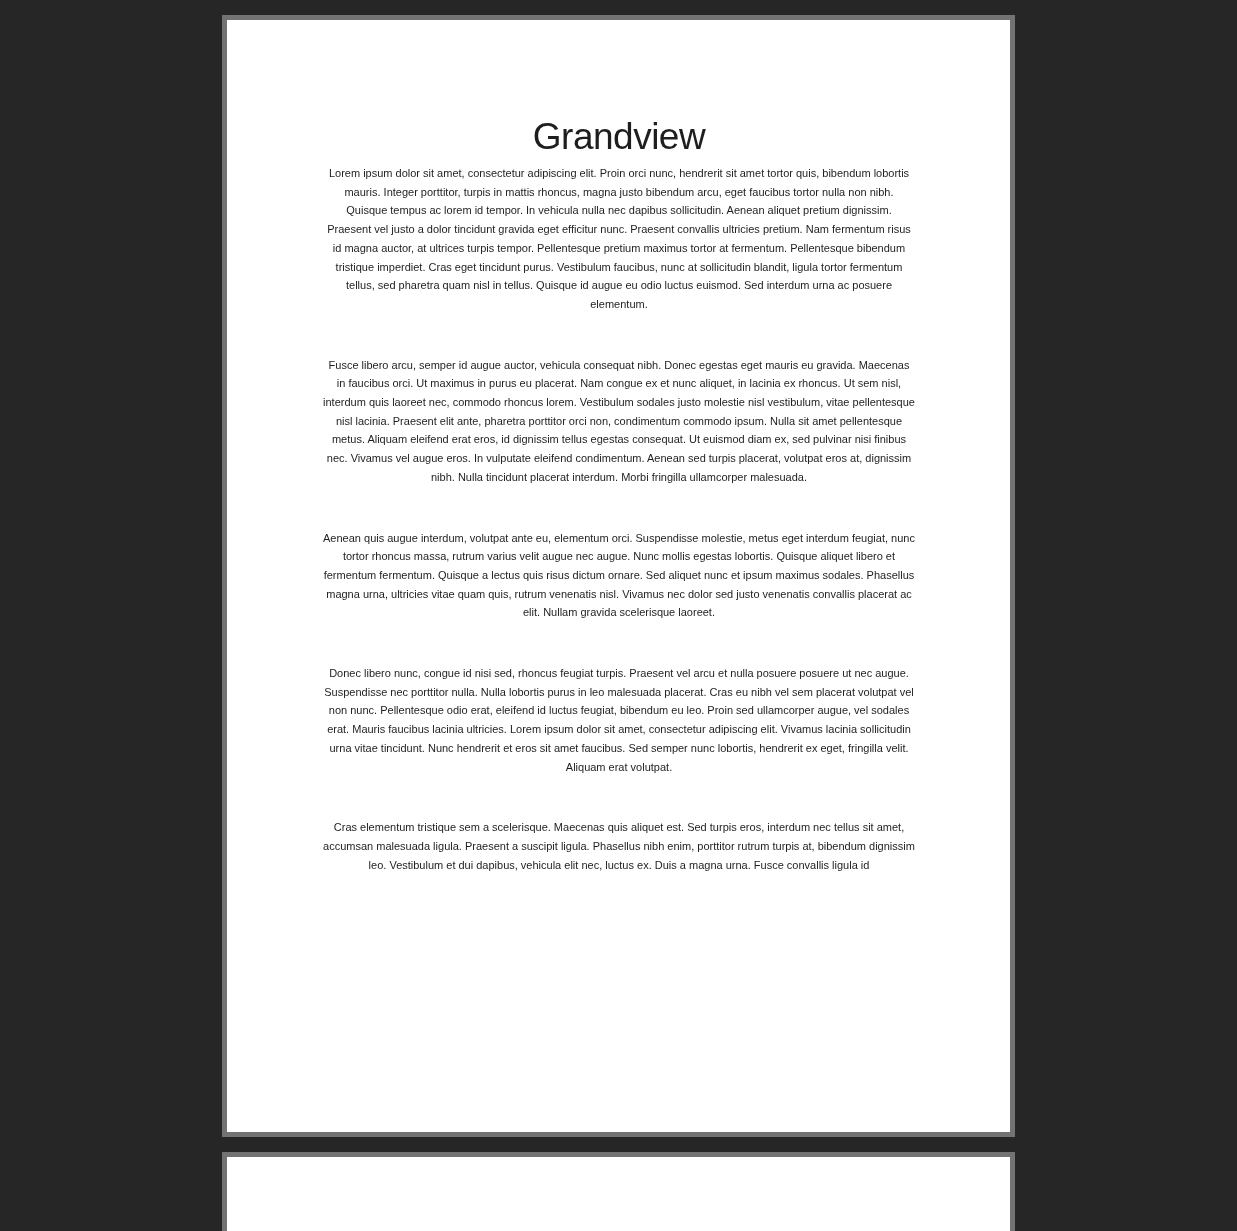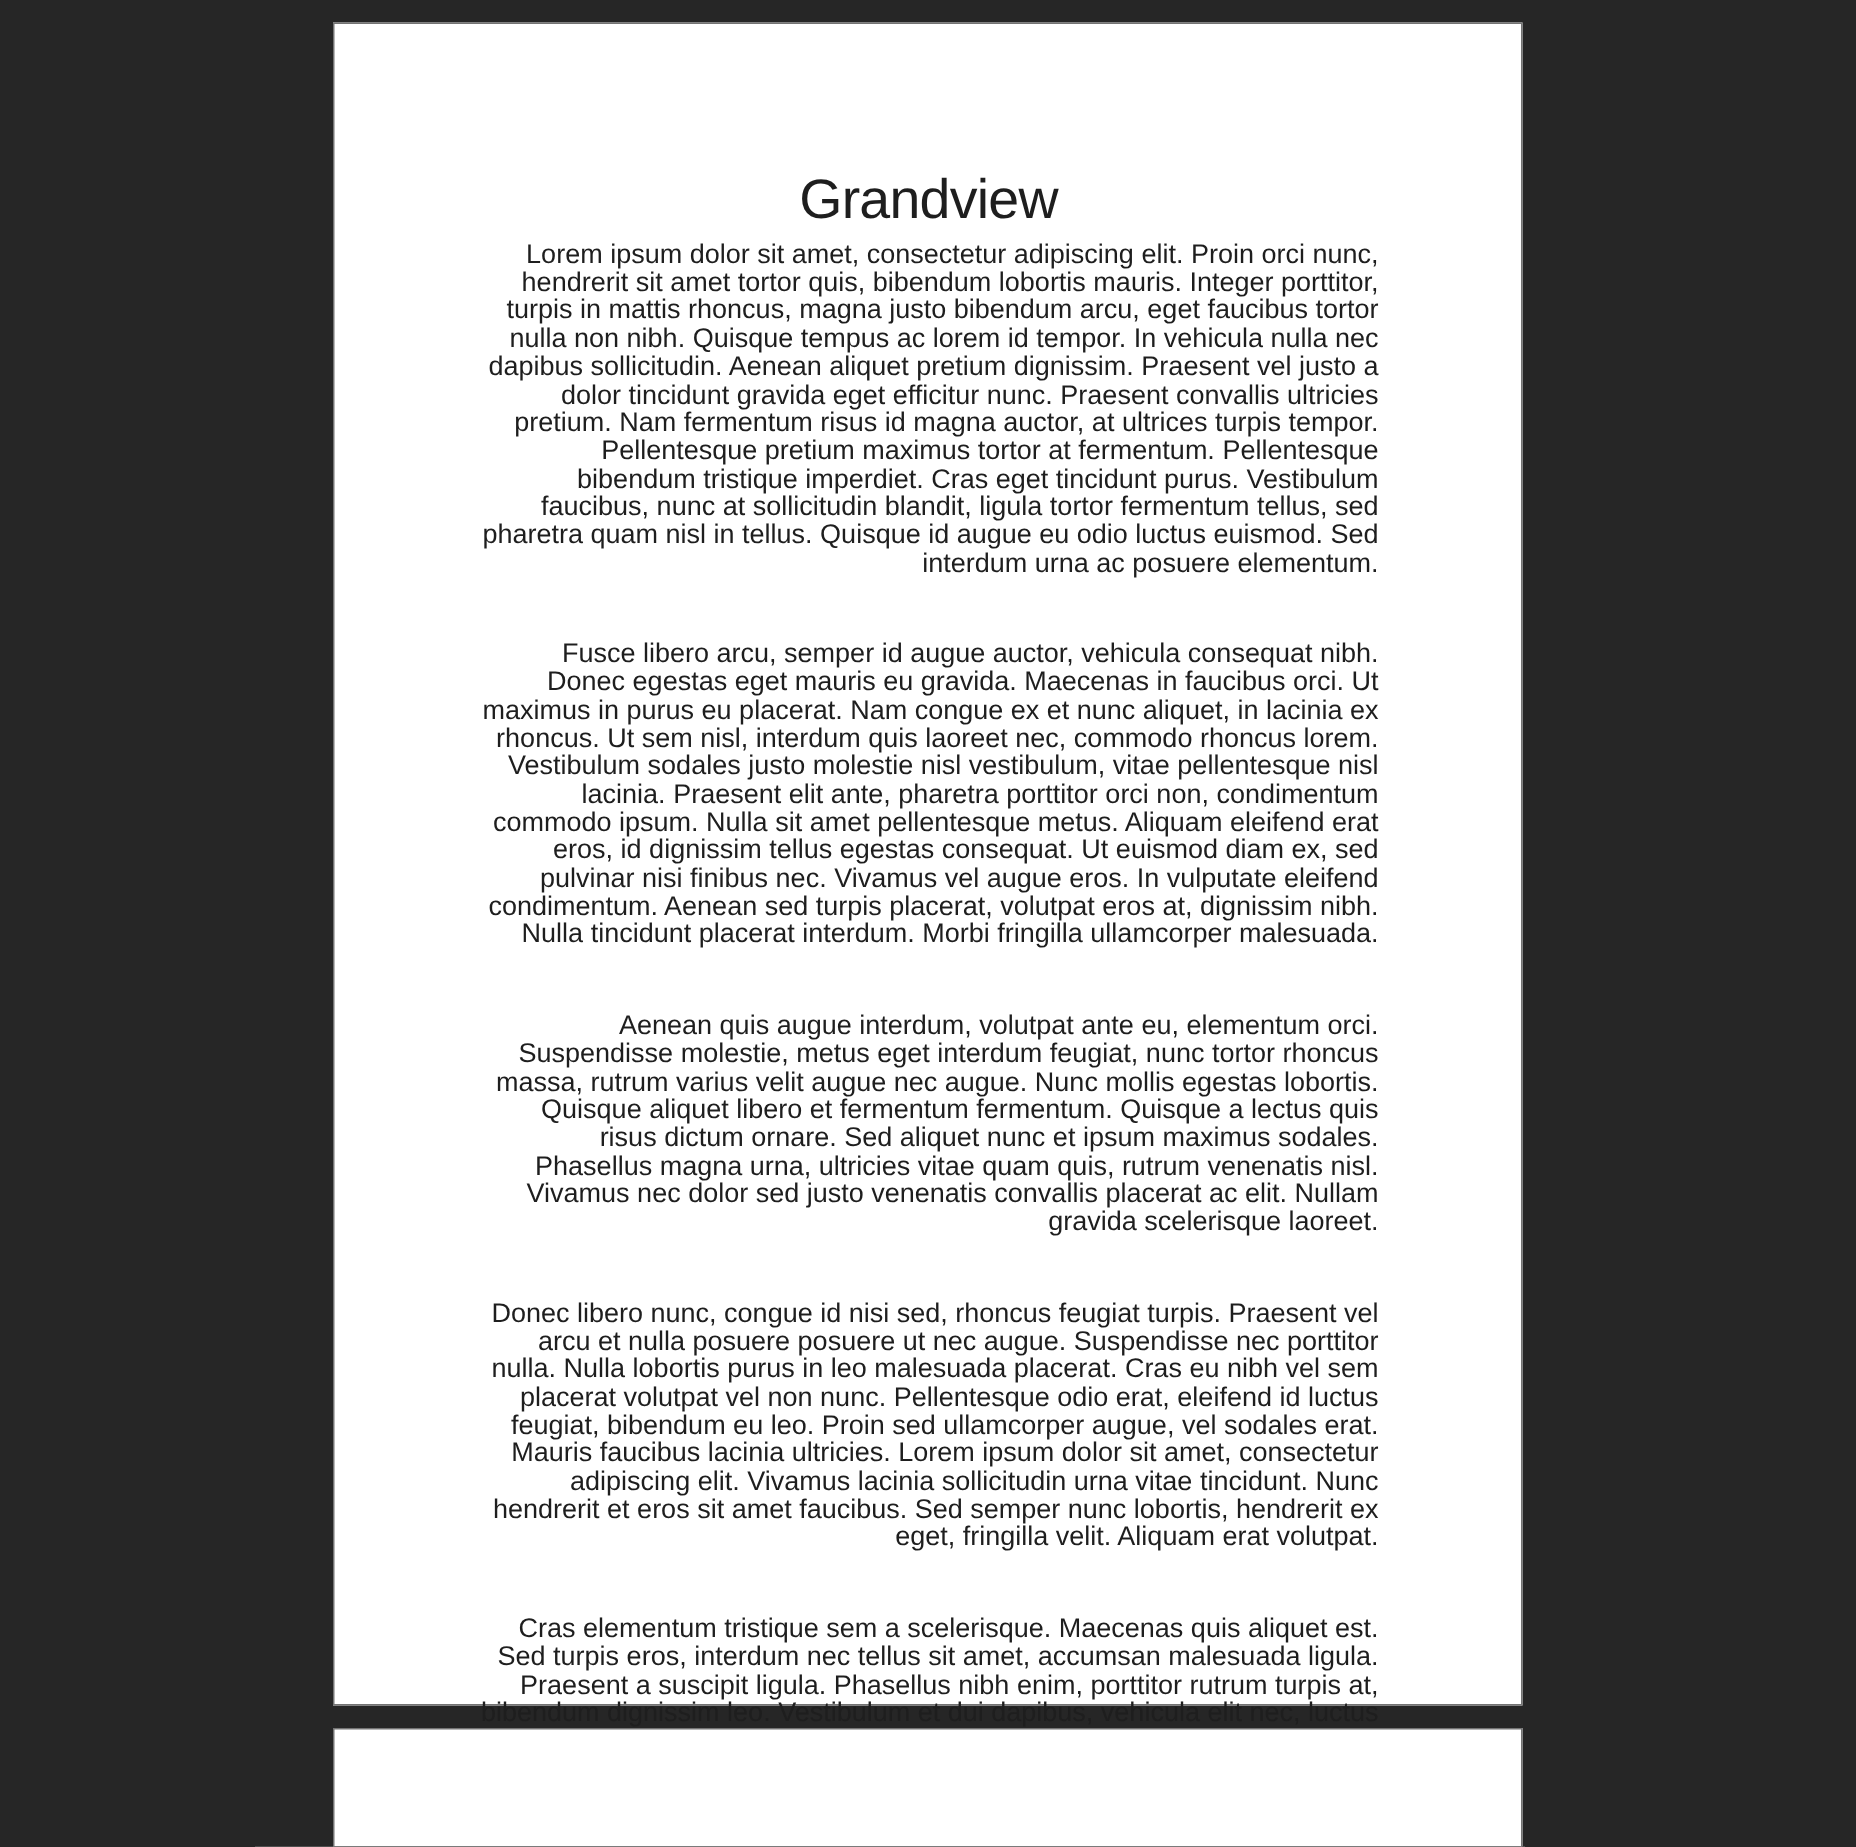--- a/index.html
+++ b/index.html
@@ -22,44 +22,44 @@
     padding-top: 15px;
     gap: 15px;
     box-sizing: border-box;
     overflow: hidden;
   }
 
   .doc-page {
     width: 793px;
     height: 1122px;
     background: #ffffff;
-    border: 1px solid #737373;
+    border: 5px solid #737373;
     box-sizing: border-box;
     flex: 0 0 auto;
     padding: 96px 95px 12px 96px;
   }
 
   .doc-title {
     margin: 0 0 6px 0;
     font-size: 37px;
     line-height: 42px;
     font-weight: 400;
     font-stretch: condensed;
     letter-spacing: -0.5px;
     text-align: center;
     color: #1e1e1e;
   }
 
   .doc-paragraph {
     margin: 0 0 42px 0;
-    font-size: 18px;
+    font-size: 11px;
     line-height: 18.7px;
     font-stretch: condensed;
     color: #1e1e1e;
-    text-align: right;
+    text-align: center;
   }
 </style>
 </head>
 <body>
 
 <div class="viewer">
 
   <article class="doc-page">
     <h1 class="doc-title">Grandview</h1>
 

